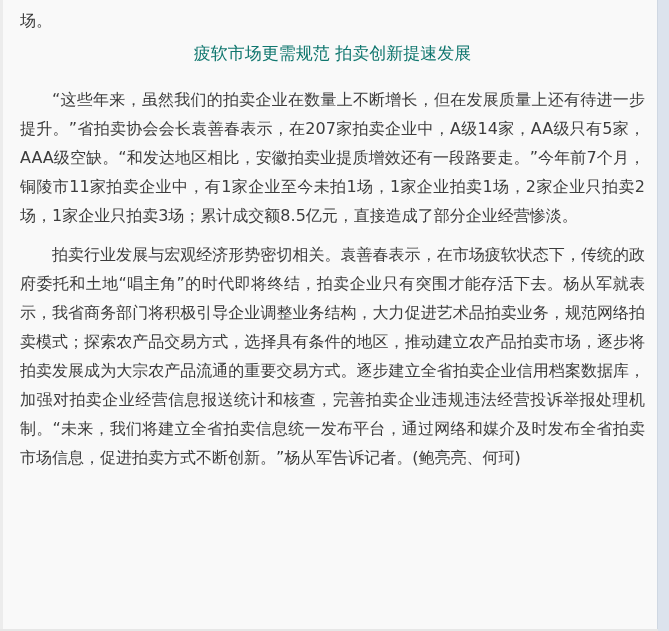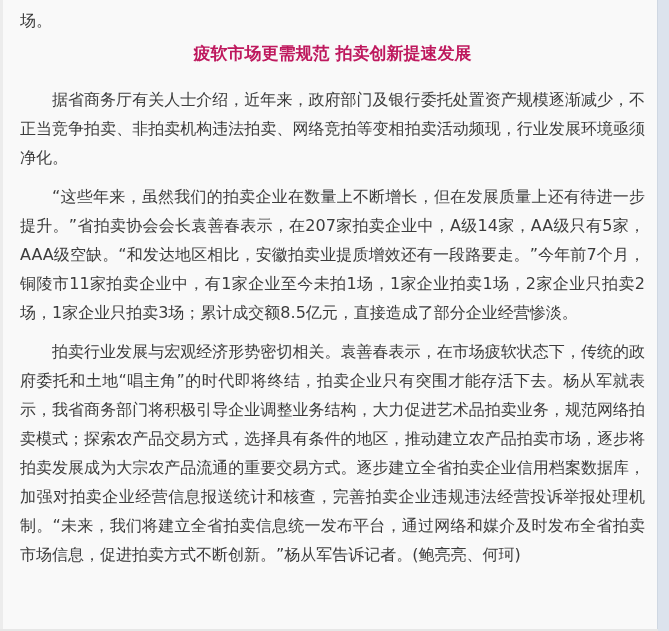--- a/index.html
+++ b/index.html
@@ -25,22 +25,22 @@
     line-height: 29px;
     text-align: justify;
     text-justify: inter-ideograph;
     word-break: break-all;
   }
   .frag {
     margin: 0;
   }
   .title {
     font-size: 17px;
-    font-weight: bold;
-    color: #be185d;
+    font-weight: normal;
+    color: #0f766e;
     text-align: center;
     line-height: 20px;
     margin: 8px 0 22px 0;
   }
   .para {
     margin: 0 0 10px 0;
     text-indent: 2em;
   }
   .left-strip {
     position: absolute;
@@ -62,20 +62,19 @@
     background: #e7e7e7;
   }
 </style>
 </head>
 <body>
 
 <div class="page">
   <div class="content">
     <p class="frag">场。</p>
     <h1 class="title">疲软市场更需规范 拍卖创新提速发展</h1>
-    <p class="para">据省商务厅有关人士介绍，近年来，政府部门及银行委托处置资产规模逐渐减少，不正当竞争拍卖、非拍卖机构违法拍卖、网络竞拍等变相拍卖活动频现，行业发展环境亟须净化。</p>
     <p class="para">“这些年来，虽然我们的拍卖企业在数量上不断增长，但在发展质量上还有待进一步提升。”省拍卖协会会长袁善春表示，在207家拍卖企业中，A级14家，AA级只有5家，AAA级空缺。“和发达地区相比，安徽拍卖业提质增效还有一段路要走。”今年前7个月，铜陵市11家拍卖企业中，有1家企业至今未拍1场，1家企业拍卖1场，2家企业只拍卖2场，1家企业只拍卖3场；累计成交额8.5亿元，直接造成了部分企业经营惨淡。</p>
     <p class="para">拍卖行业发展与宏观经济形势密切相关。袁善春表示，在市场疲软状态下，传统的政府委托和土地“唱主角”的时代即将终结，拍卖企业只有突围才能存活下去。杨从军就表示，我省商务部门将积极引导企业调整业务结构，大力促进艺术品拍卖业务，规范网络拍卖模式；探索农产品交易方式，选择具有条件的地区，推动建立农产品拍卖市场，逐步将拍卖发展成为大宗农产品流通的重要交易方式。逐步建立全省拍卖企业信用档案数据库，加强对拍卖企业经营信息报送统计和核查，完善拍卖企业违规违法经营投诉举报处理机制。“未来，我们将建立全省拍卖信息统一发布平台，通过网络和媒介及时发布全省拍卖市场信息，促进拍卖方式不断创新。”杨从军告诉记者。(鲍亮亮、何珂)</p>
   </div>
   <div class="left-strip"></div>
   <div class="right-strip"></div>
   <div class="bottom-strip"></div>
 </div>
 
 </body></html>

